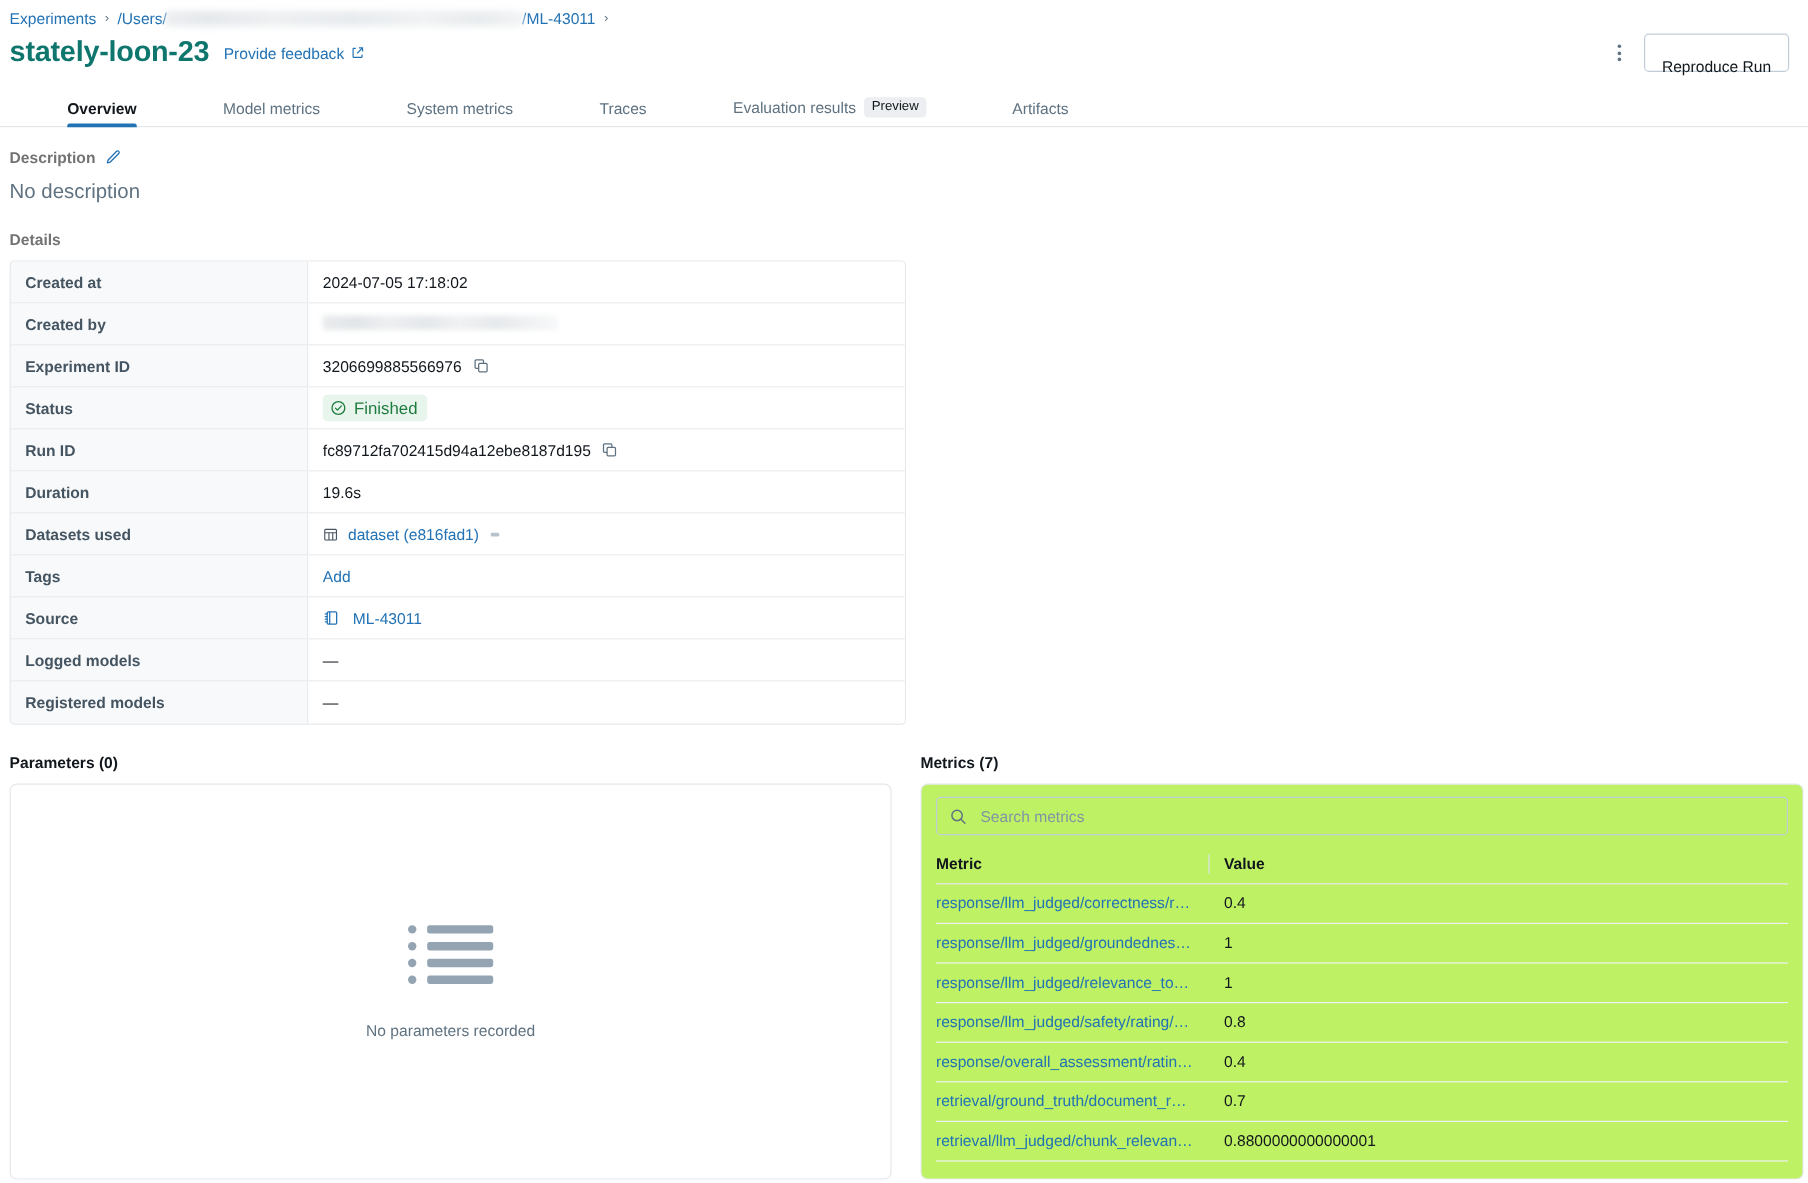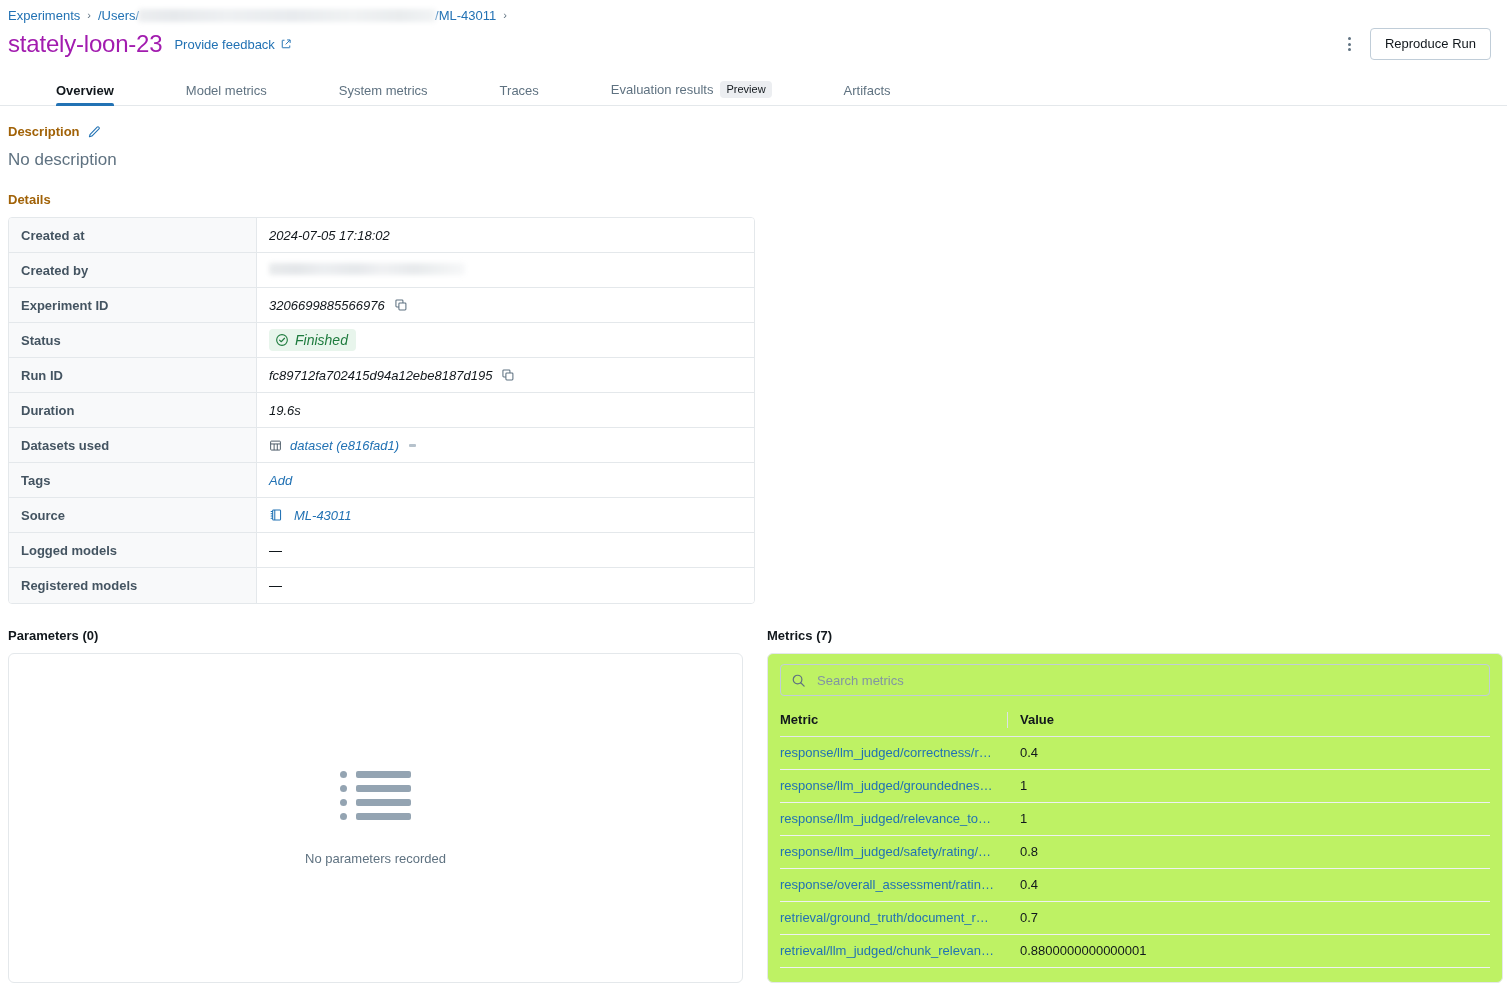--- a/index.html
+++ b/index.html
@@ -35,38 +35,38 @@
     margin: 0 -1px;
   }
 
   
   .title-row {
     display: flex; align-items: center;
     padding: 2px 16px 0 8px;
     height: 38px;
   }
   .page-title {
-    font-size: 24px; font-weight: 400; letter-spacing: -0.2px;
-    color: #a21caf; line-height: 1.1;
+    font-size: 24px; font-weight: 700; letter-spacing: -0.2px;
+    color: #0f766e; line-height: 1.1;
   }
   .feedback-link {
     color: #2272b4; font-size: 13px; margin-left: 12px;
     display: inline-flex; align-items: center; gap: 5px; cursor: pointer;
   }
   .spacer { flex: 1 1 auto; }
   .kebab {
     width: 28px; height: 28px; border-radius: 4px;
     display: flex; flex-direction: column; align-items: center; justify-content: center;
     gap: 2.5px; cursor: pointer; margin-right: 6px;
   }
   .kebab i { width: 3px; height: 3px; background: #5f7281; border-radius: 50%; display: block; }
   .btn-outline {
     border: 1px solid #c0cdd8; background: #fff; color: #11171c;
     border-radius: 4px; font-size: 13px; font-weight: 400;
-    padding: 0 14px; height: 32px; line-height: 30px; cursor: pointer;
+    padding: 12px 14px; height: 32px; line-height: 30px; cursor: pointer;
     font-family: "Liberation Sans", sans-serif;
   }
 
   
   .tabs {
     display: flex; align-items: flex-end; gap: 24px;
     padding: 0 0 0 8px;
     height: 32px;
     border-bottom: 1px solid #e4e8eb;
     position: relative;
@@ -83,22 +83,22 @@
     height: 3px; background: #2272b4; border-radius: 2px 2px 0 0;
   }
   .pill {
     background: #eceef1; color: #11171c; border-radius: 4px;
     font-size: 11px; font-weight: 400; padding: 1px 6px; line-height: 15px;
   }
 
   
   .content { padding: 0 8px; }
   .section-label {
-    font-size: 13px; font-weight: 700; color: #a16207;
-    display: flex; align-items: center; gap: 7px;
+    font-size: 13px; font-weight: 700; color: #737373;
+    display: flex; gap: 7px;
   }
   .desc-head { margin-top: 18px; }
   .no-desc { font-size: 17px; color: #5f7281; margin-top: 11px; }
   .details-head { margin-top: 22px; }
 
   
   .details-table {
     margin-top: 10px;
     width: 747px;
     border: 1px solid #e4e8eb;
@@ -116,21 +116,21 @@
     vertical-align: middle;
   }
   .details-table tr:last-child td { border-bottom: none; }
   .dt-key {
     width: 248px;
     background: #f8f9fa;
     font-weight: 700;
     color: #445461;
     border-right: 1px solid #e4e8eb;
   }
-  .dt-val { background: #ffffff; color: #11171c; font-style: italic; }
+  .dt-val { background: #ffffff; color: #11171c; }
   .cell-flex { display: flex; align-items: center; gap: 9px; }
   .link { color: #2272b4; cursor: pointer; }
 
   .redact-block {
     display: inline-block;
     width: 196px; height: 12px;
     background: linear-gradient(90deg,#e9ebed 0%, #e3e6e9 14%, #edeff1 28%, #e5e8eb 44%, #f0f1f3 58%, #e7eaec 74%, #f1f3f4 90%, #f7f8f9 100%);
     filter: blur(2.4px);
     border-radius: 2px;
   }

